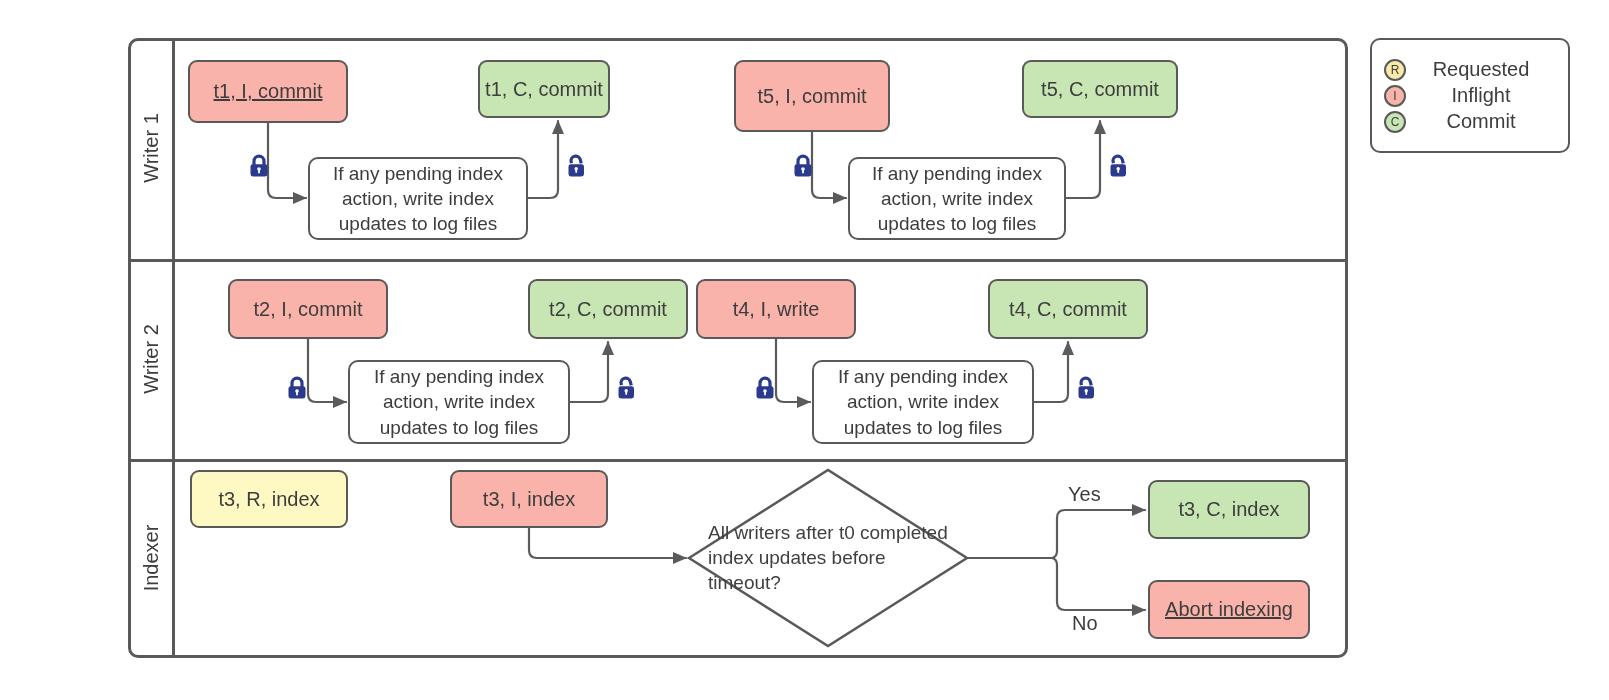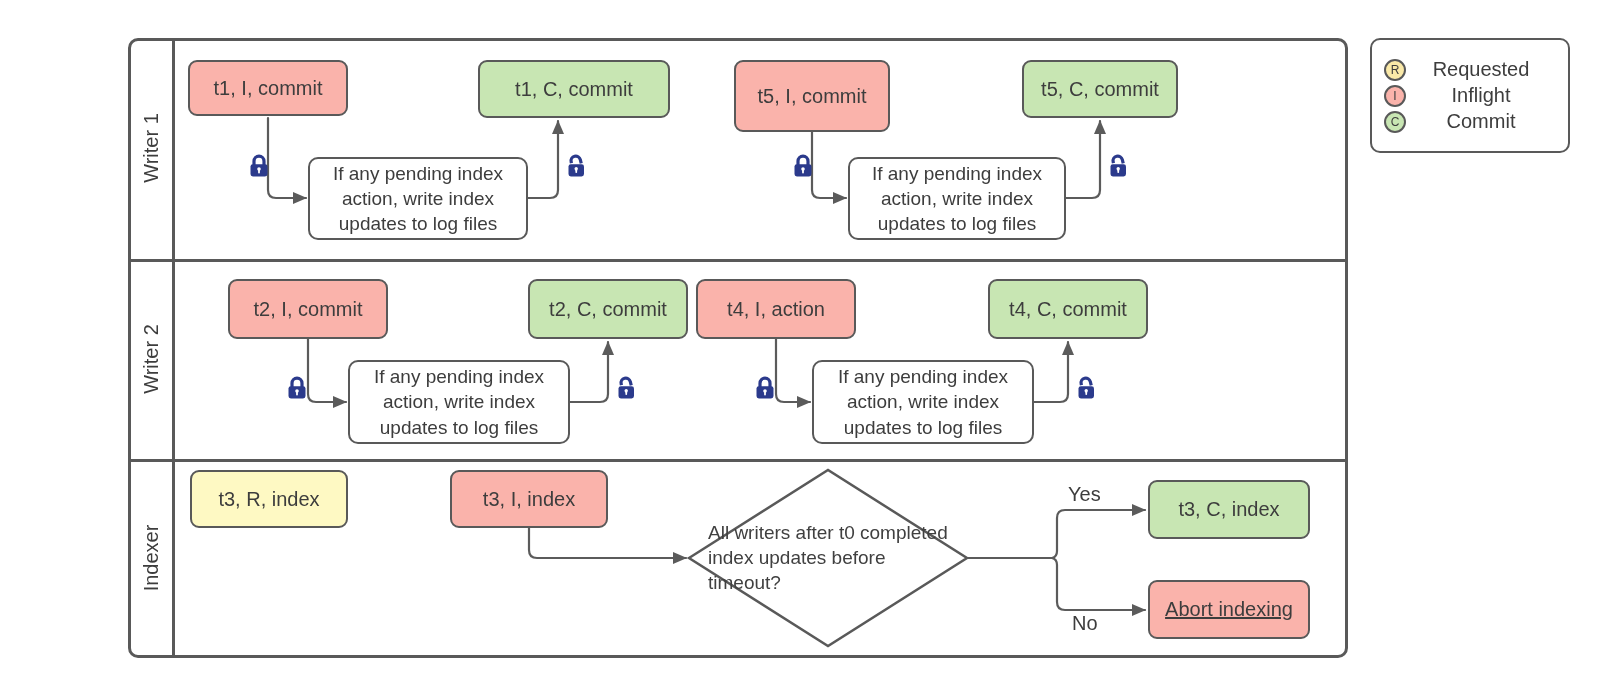--- a/index.html
+++ b/index.html
@@ -77,31 +77,31 @@
   <div class="frame">
     <div class="label-strip-line"></div>
     <div class="lane-divider" style="top:218px;"></div>
     <div class="lane-divider" style="top:418px;"></div>
   </div>
 
   <div class="lane-label" style="left:71px;top:136px;">Writer 1</div>
   <div class="lane-label" style="left:71px;top:347px;">Writer 2</div>
   <div class="lane-label" style="left:71px;top:546px;">Indexer</div>
 
-  <div class="node red" style="left:188px;top:60px;width:160px;height:56px;">t1, I, commit</div>
+  <div class="node red" style="left:188px;top:60px;width:160px;height:63px;text-decoration:underline;">t1, I, commit</div>
   <div class="node proc" style="left:308px;top:157px;width:220px;height:83px;">If any pending index action, write index updates to log files</div>
-  <div class="node green" style="left:478px;top:60px;width:192px;height:58px;">t1, C, commit</div>
+  <div class="node green" style="left:478px;top:60px;width:132px;height:58px;">t1, C, commit</div>
   <div class="node red" style="left:734px;top:60px;width:156px;height:72px;">t5, I, commit</div>
   <div class="node proc" style="left:848px;top:157px;width:218px;height:83px;">If any pending index action, write index updates to log files</div>
   <div class="node green" style="left:1022px;top:60px;width:156px;height:58px;">t5, C, commit</div>
 
   <div class="node red" style="left:228px;top:279px;width:160px;height:60px;">t2, I, commit</div>
   <div class="node proc" style="left:348px;top:360px;width:222px;height:84px;">If any pending index action, write index updates to log files</div>
   <div class="node green" style="left:528px;top:279px;width:160px;height:60px;">t2, C, commit</div>
-  <div class="node red" style="left:696px;top:279px;width:160px;height:60px;">t4, I, action</div>
+  <div class="node red" style="left:696px;top:279px;width:160px;height:60px;">t4, I, write</div>
   <div class="node proc" style="left:812px;top:360px;width:222px;height:84px;">If any pending index action, write index updates to log files</div>
   <div class="node green" style="left:988px;top:279px;width:160px;height:60px;">t4, C, commit</div>
 
   <div class="node yellow" style="left:190px;top:470px;width:158px;height:58px;">t3, R, index</div>
   <div class="node red" style="left:450px;top:470px;width:158px;height:58px;">t3, I, index</div>
   <div class="diamond-text">All writers after t0 completed index updates before timeout?</div>
   <div class="node green" style="left:1148px;top:480px;width:162px;height:59px;">t3, C, index</div>
   <div class="node red" style="left:1148px;top:580px;width:162px;height:59px;text-decoration:underline;">Abort indexing</div>
 
   <div class="branch-label" style="left:1068px;top:483px;">Yes</div>

